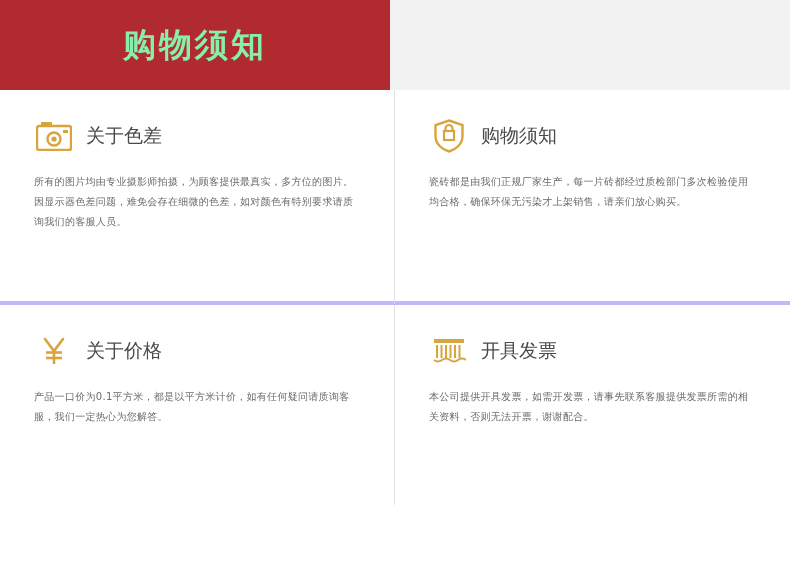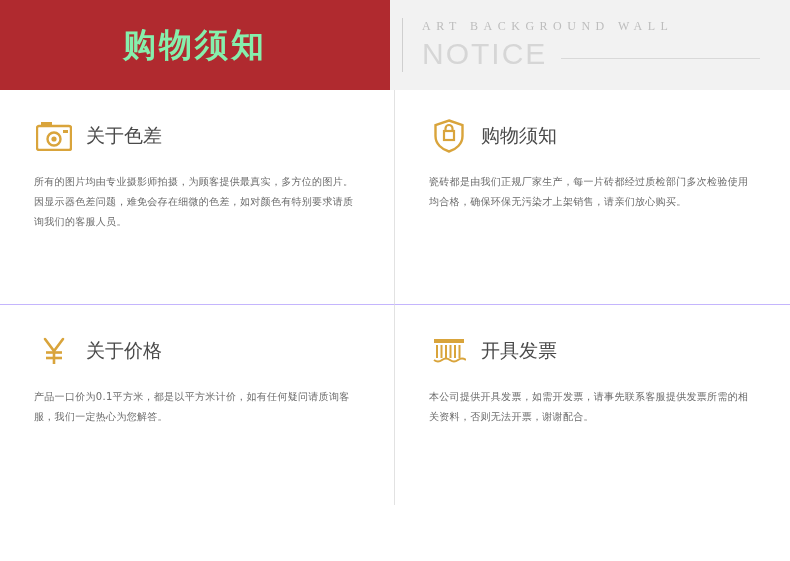--- a/index.html
+++ b/index.html
@@ -96,21 +96,21 @@
   .cell {
     width: 395px;
     box-sizing: border-box;
     padding: 26px 34px 20px 34px;
     position: relative;
   }
   .cell.left {
     border-right: 1px solid #e2e2e2;
   }
   .row.top .cell {
-    border-bottom: 1px solid #c4b5fd;
+    border-bottom: 4px solid #c4b5fd;
     height: 215px;
   }
   .row.bottom .cell {
     height: 200px;
   }
 
   .cell-head {
     display: flex;
     align-items: center;
     margin-bottom: 16px;
@@ -137,28 +137,20 @@
   }
 </style>
 </head>
 <body>
 
 <div class="page">
 
   <div class="header">
     <div class="header-red">
       <div class="header-title">购物须知</div>
-    </div>
-    <div class="header-right">
-      <div class="header-divider"></div>
-      <div class="header-eyebrow">ART BACKGROUND WALL</div>
-      <div class="header-sub-row">
-        <div class="header-sub">NOTICE</div>
-        <div class="header-rule"></div>
-      </div>
     </div>
   </div>
 
   <div class="grid">
 
     <div class="row top">
 
       <div class="cell left">
         <div class="cell-head">
           <div class="icon-box">

